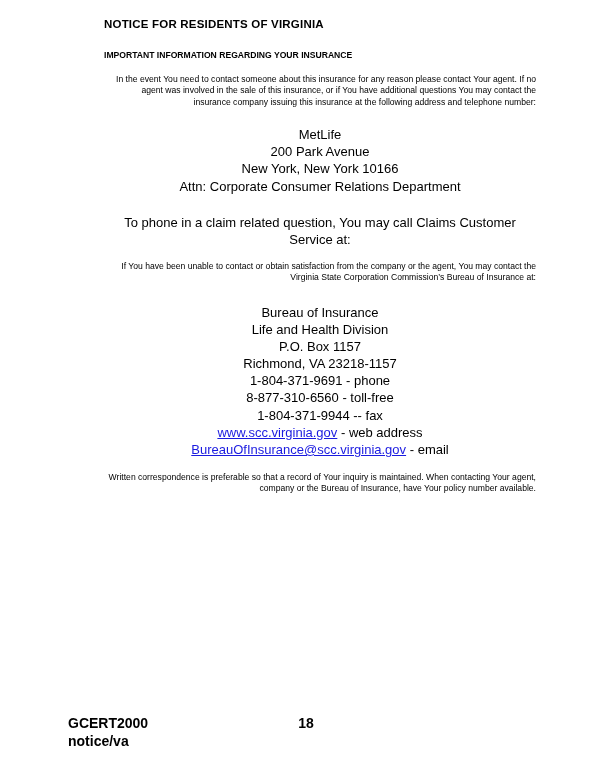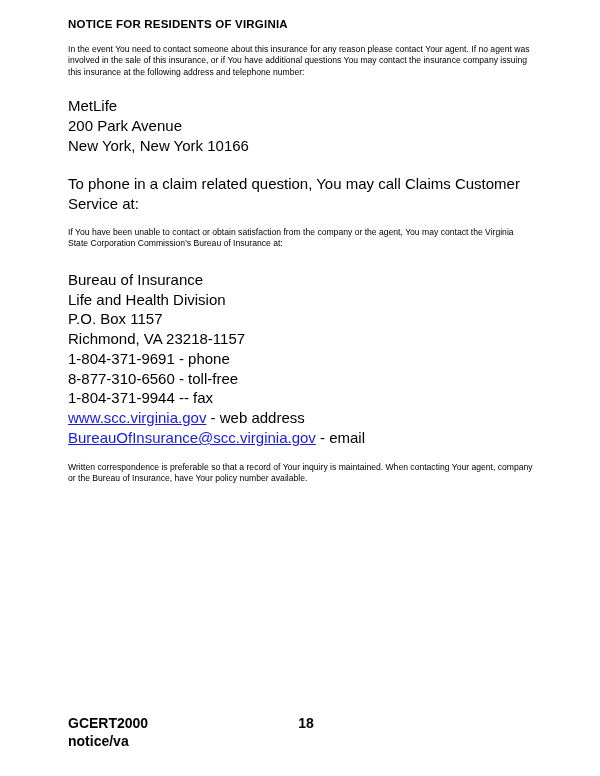--- a/index.html
+++ b/index.html
@@ -13,46 +13,46 @@
     font-family: "Liberation Sans", sans-serif;
     color: #000000;
     position: relative;
     overflow: hidden;
   }
   .page {
     position: relative;
     width: 600px;
     height: 776px;
     box-sizing: border-box;
-    padding: 16px 64px 0 68px;
+    padding: 16px 64px 0 104px;
   }
   .title {
     font-size: 11.5px;
     font-weight: bold;
     letter-spacing: 0.2px;
     margin: 0 0 0 0;
     padding-top: 2px;
   }
   .subtitle {
     font-size: 8.6px;
     font-weight: bold;
     margin: 20px 0 0 0;
   }
   .para {
     font-size: 8.6px;
     line-height: 1.32;
     margin: 14px 0 0 0;
-    text-align: left;
+    text-align: right;
   }
   .para.tight {
     margin-top: 13px;
   }
   .block-center {
-    text-align: left;
-    font-size: 15px;
+    text-align: center;
+    font-size: 13px;
     line-height: 1.32;
     margin-top: 18px;
   }
   .block-center.gap2 {
     margin-top: 19px;
   }
   .block-center.gap3 {
     margin-top: 20px;
   }
   .link {
@@ -85,27 +85,29 @@
     display: inline-block;
   }
 </style>
 </head>
 <body>
 
 <div class="page">
 
   <h1 class="title">NOTICE FOR RESIDENTS OF VIRGINIA</h1>
 
+  <h2 class="subtitle">IMPORTANT INFORMATION REGARDING YOUR INSURANCE</h2>
 
   <p class="para">In the event You need to contact someone about this insurance for any reason please contact Your agent.  If no agent was involved in the sale of this insurance, or if You have additional questions You may contact the insurance company issuing this insurance at the following address and telephone number:</p>
 
   <div class="block-center">
     <div>MetLife</div>
     <div>200 Park Avenue</div>
     <div>New York, New York 10166</div>
+    <div>Attn: Corporate Consumer Relations Department</div>
   </div>
 
   <div class="block-center gap2">
     <div>To phone in a claim related question, You may call Claims Customer Service at:</div>
   </div>
 
   <p class="para tight">If You have been unable to contact or obtain satisfaction from the company or the agent, You may contact the Virginia State Corporation Commission’s Bureau of Insurance at:</p>
 
   <div class="block-center gap3">
     <div>Bureau of Insurance</div>

